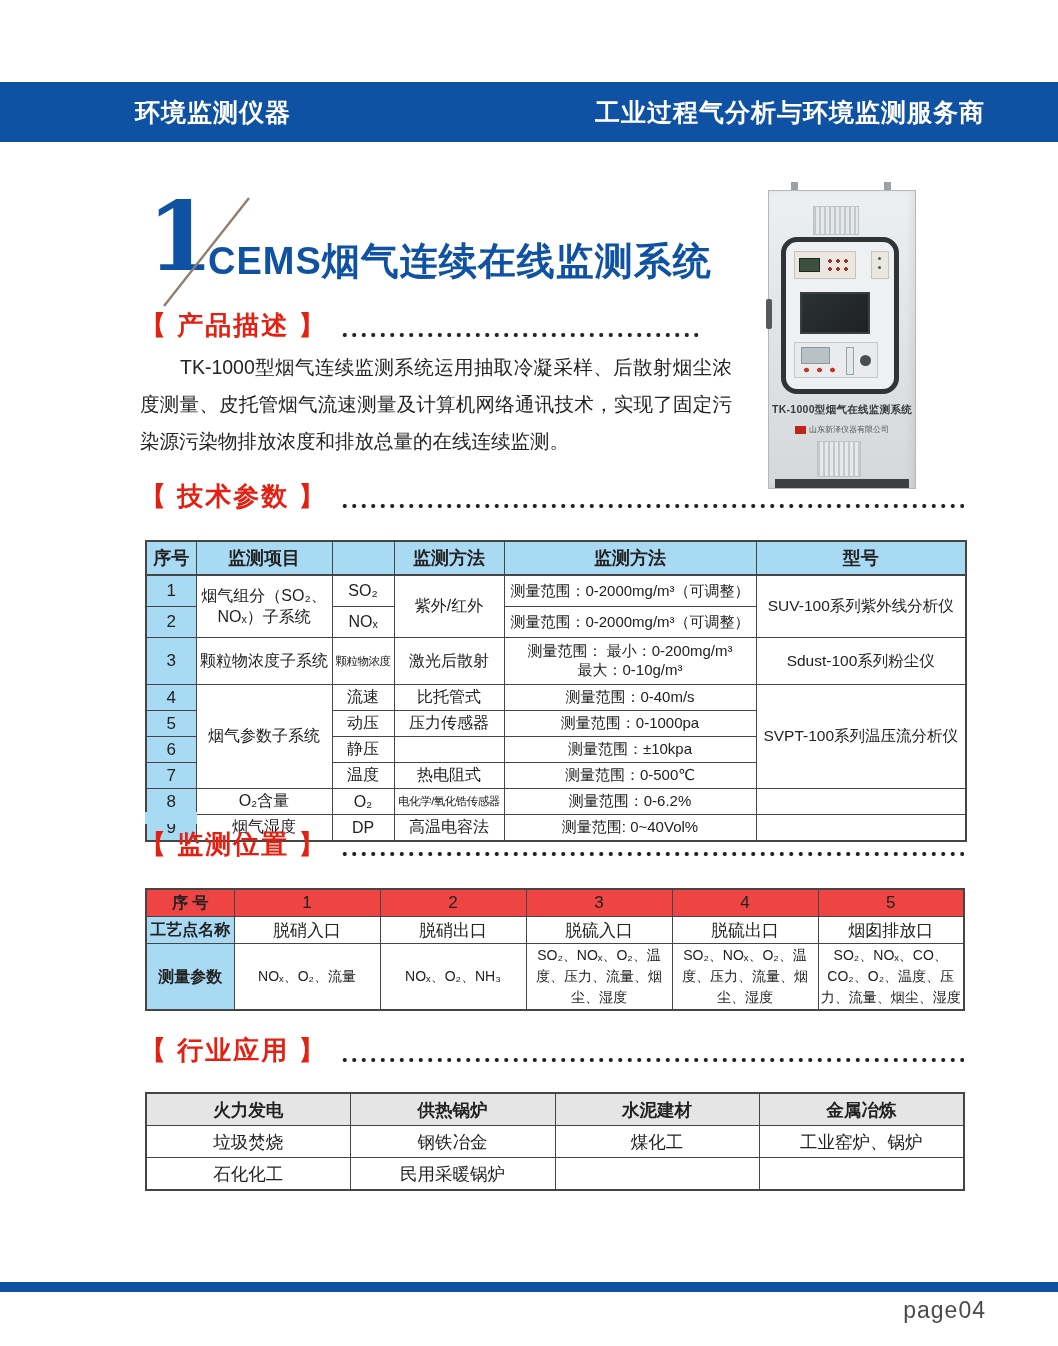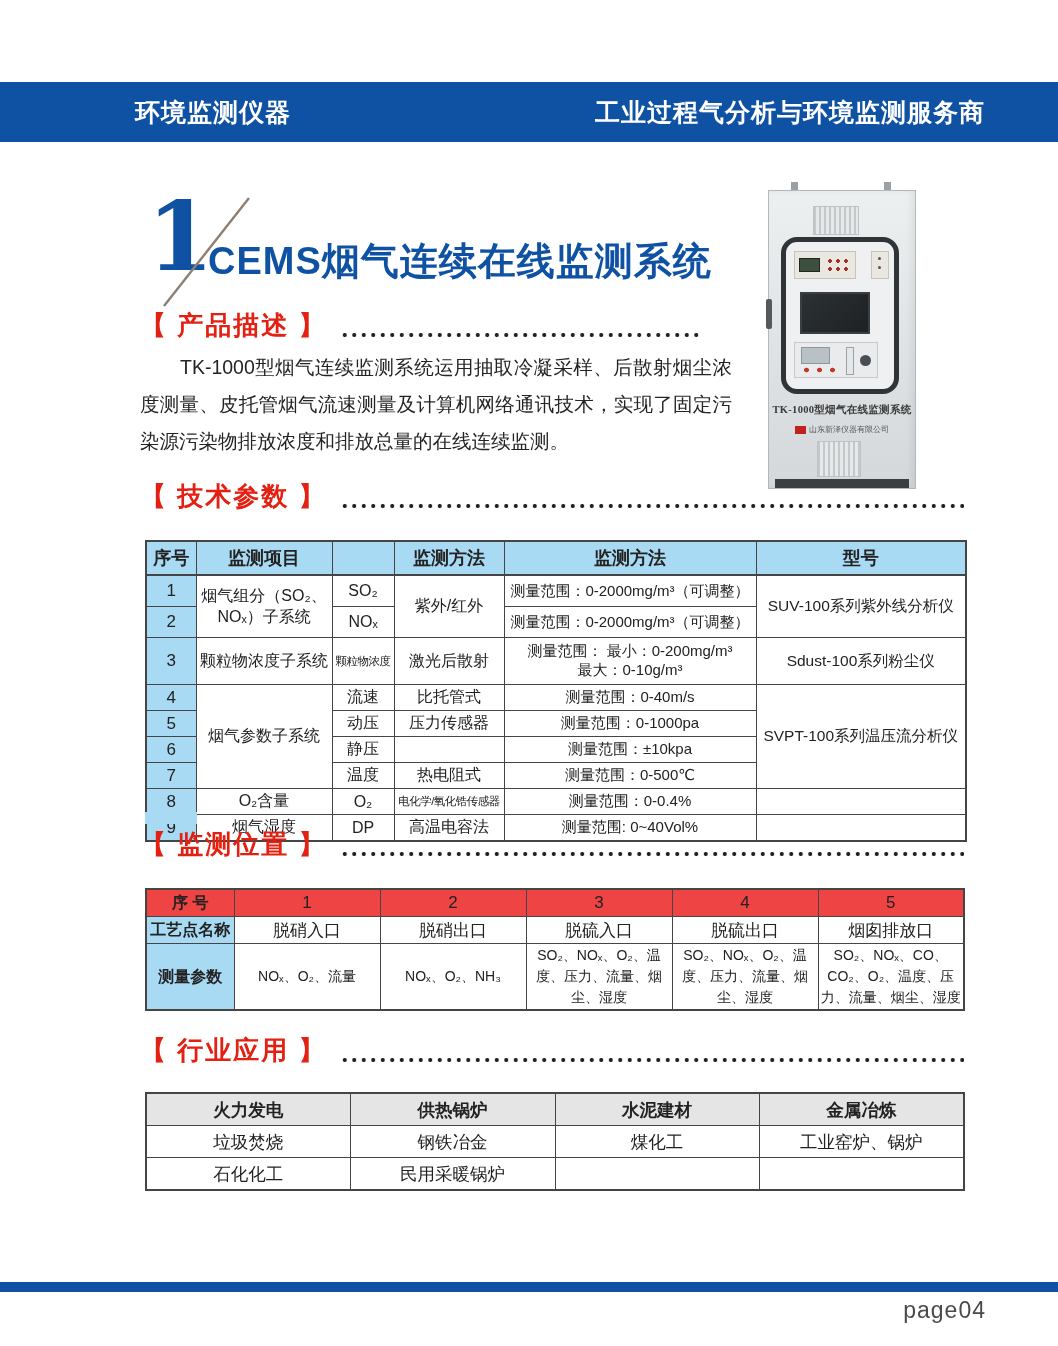--- a/index.html
+++ b/index.html
@@ -52,21 +52,21 @@
   .ind{position:absolute;left:145px;top:1092px;width:818px;border:2px solid #454545;font-size:17.5px;}
   .ind thead th{background:#e5e5e5;height:29px;font-weight:bold;}
   .ind td{height:29px;}
 
   
   .device{position:absolute;left:745px;top:176px;width:198px;height:326px;}
   .hook{position:absolute;top:6px;width:7px;height:9px;background:#9aa0a4;}
   .hook.h1{left:46px;} .hook.h2{right:52px;}
   .cab{position:absolute;left:23px;top:14px;width:146px;height:297px;
        background:linear-gradient(180deg,#edf0f1 0%,#dde1e3 60%,#d4d8da 100%);
-       border:1px solid #b3b8bb;box-shadow:inset -4px 0 6px rgba(0,0,0,0.06);font-family:Liberation Serif, serif;}
+       border:1px solid #b3b8bb;box-shadow:inset -4px 0 6px rgba(0,0,0,0.06);}
   .vent{background:repeating-linear-gradient(90deg,#c3c8ca 0 2px,#e6e9ea 2px 5px),
                    repeating-linear-gradient(0deg,rgba(180,185,188,0.55) 0 2px,rgba(235,238,239,0.4) 2px 5px);
         border:1px solid #bfc3c5;position:absolute;}
   .vent-top{left:44px;top:15px;width:44px;height:27px;}
   .vent-bottom{left:48px;top:250px;width:42px;height:34px;}
   .window{position:absolute;left:12px;top:46px;width:108px;height:147px;border:5px solid #2f3438;
           border-radius:16px;background:#eef0f1;}
   .inst1{position:absolute;left:8px;top:9px;width:60px;height:26px;background:#e9e7e0;border:1px solid #c6c4bc;}
   .lcd{position:absolute;left:4px;top:6px;width:19px;height:12px;background:#3d4f3f;border:1px solid #23281f;}
   .keys{position:absolute;right:3px;top:5px;width:26px;height:16px;
@@ -216,21 +216,21 @@
         <td class="no">7</td>
         <td>温度</td>
         <td>热电阻式</td>
         <td class="perf">测量范围：0-500℃</td>
       </tr>
       <tr class="rh23">
         <td class="no">8</td>
         <td>O₂含量</td>
         <td>O₂</td>
         <td class="xs">电化学/氧化锆传感器</td>
-        <td class="perf">测量范围：0-0.4%</td>
+        <td class="perf">测量范围：0-6.2%</td>
         <td></td>
       </tr>
       <tr class="rh23">
         <td class="no">9</td>
         <td>烟气湿度</td>
         <td>DP</td>
         <td>高温电容法</td>
         <td class="perf">测量范围: 0~40Vol%</td>
         <td></td>
       </tr>

